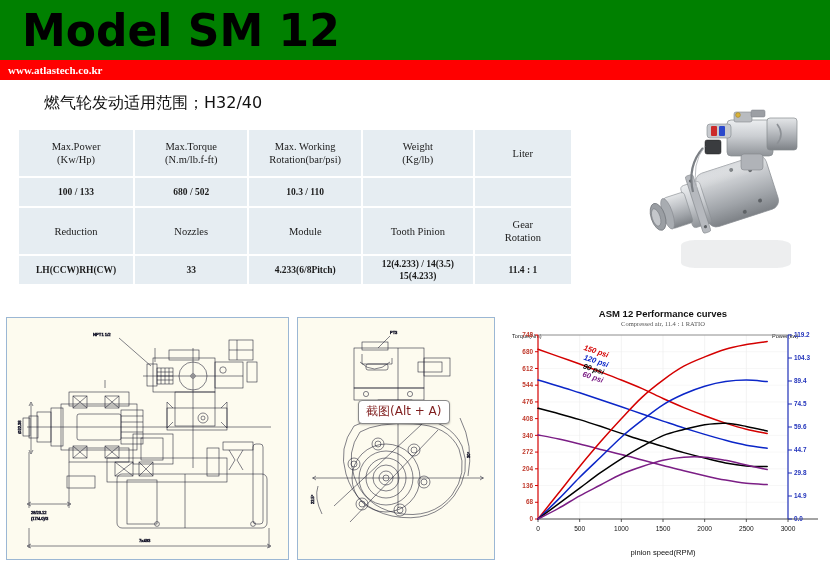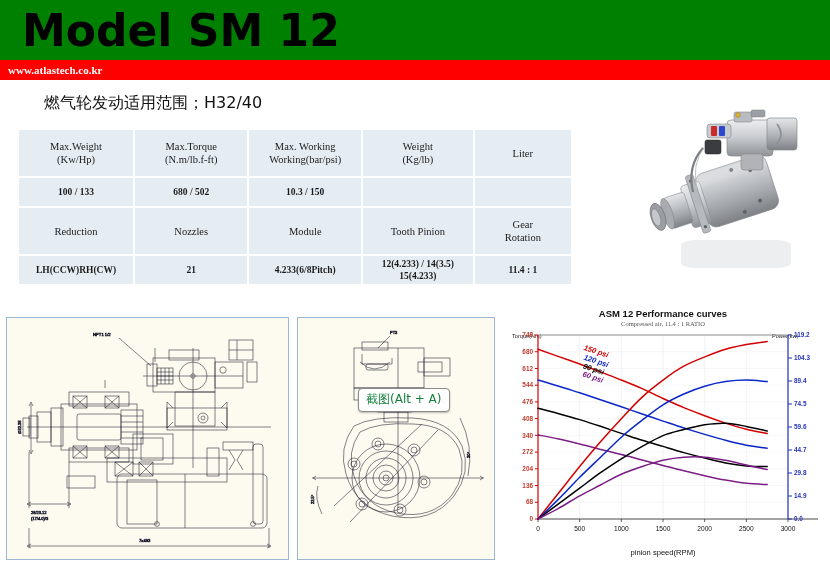--- a/index.html
+++ b/index.html
@@ -91,27 +91,27 @@
   #panel-left{left:6px;top:317px;width:283px;height:243px;}
   #panel-right{left:297px;top:317px;width:198px;height:243px;}
 
   .chart-panel{
     position:absolute;left:500px;top:305px;width:326px;height:258px;
     background:#a3a3a3;overflow:hidden;
   }
 
   
   .tooltip{
-    position:absolute;left:358px;top:388px;
+    position:absolute;left:358px;top:400px;
     background:#ffffff;
     border:1px solid #8a8a8a;
     border-radius:4px;
     padding:2px 7px 3px 7px;
     font-family:"DejaVu Sans", sans-serif;
-    font-size:12px;color:#15803d;
+    font-size:12px;color:#7f1d1d;
     white-space:nowrap;
     box-shadow:0 1px 2px rgba(0,0,0,.25);
     z-index:20;
   }
 
   
   .ch-title{font-family:"Liberation Sans",sans-serif;font-size:9.5px;font-weight:bold;fill:#111;}
   .ch-sub{font-family:"Liberation Serif",serif;font-size:6.5px;fill:#555;}
   .ax-lab{font-family:"Liberation Sans",sans-serif;font-size:5.6px;fill:#222;}
   .tick-l{font-family:"Liberation Sans",sans-serif;font-size:6.4px;font-weight:bold;fill:#c0392b;}
@@ -129,43 +129,43 @@
   <div class="hdr-title">Model SM 12</div>
   <div class="hdr-red"></div>
   <div class="hdr-url">www.atlastech.co.kr</div>
 
   <div class="subtitle">燃气轮发动适用范围；H32/40</div>
 
   <table class="spec-table">
     <tbody>
         <tr>
       <td class="hdr c1">
-        <span>Max.Weight</span><br>
+        <span>Max.Power</span><br>
         <span>(Kw/Hp)</span>
       </td>
       <td class="hdr c2">
         <span>Max.Torque</span><br>
         <span>(N.m/lb.f-ft)</span>
       </td>
       <td class="hdr c3">
         <span>Max. Working</span><br>
-        <span>Working(bar/psi)</span>
+        <span>Rotation(bar/psi)</span>
       </td>
       <td class="hdr c4">
         <span>Weight</span><br>
         <span>(Kg/lb)</span>
       </td>
       <td class="hdr c5">
         <span>Liter</span>
       </td>
     </tr>
     <tr>
       <td class="val c1">100 / 133</td>
       <td class="val c2">680 / 502</td>
-      <td class="val c3">10.3 / 150</td>
+      <td class="val c3">10.3 / 110</td>
       <td class="val c4"></td>
       <td class="val c5"></td>
     </tr>
     <tr>
       <td class="hdr c1">
         <span>Reduction</span>
       </td>
       <td class="hdr c2">
         <span>Nozzles</span>
       </td>
@@ -178,21 +178,21 @@
       <td class="hdr c5">
         <span>Gear</span><br>
         <span>Rotation</span>
       </td>
     </tr>
     <tr>
       <td class="val c1">
         <span>LH(CCW)RH(CW)</span>
       </td>
       <td class="val c2">
-        <span>21</span>
+        <span>33</span>
       </td>
       <td class="val c3">
         <span>4.233(6/8Pitch)</span>
       </td>
       <td class="val c4">
         <span>12(4.233) / 14(3.5)</span><br>
         <span>15(4.233)</span>
       </td>
       <td class="val c5">
         <span>11.4 : 1</span>

